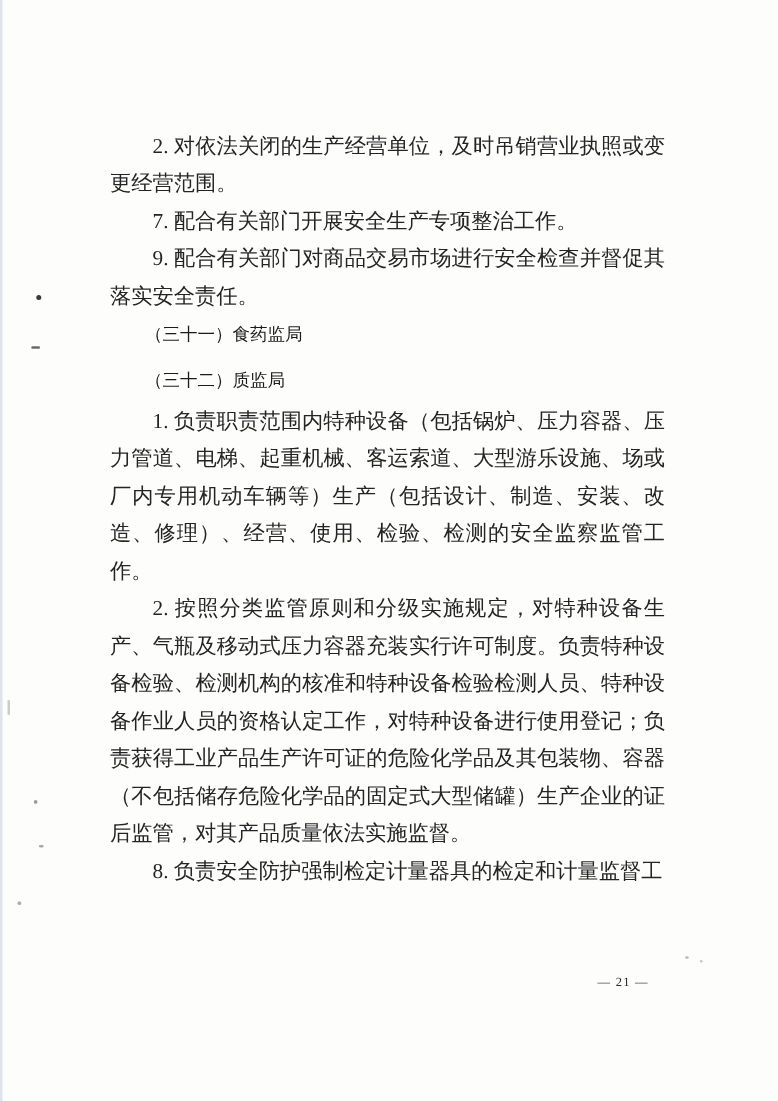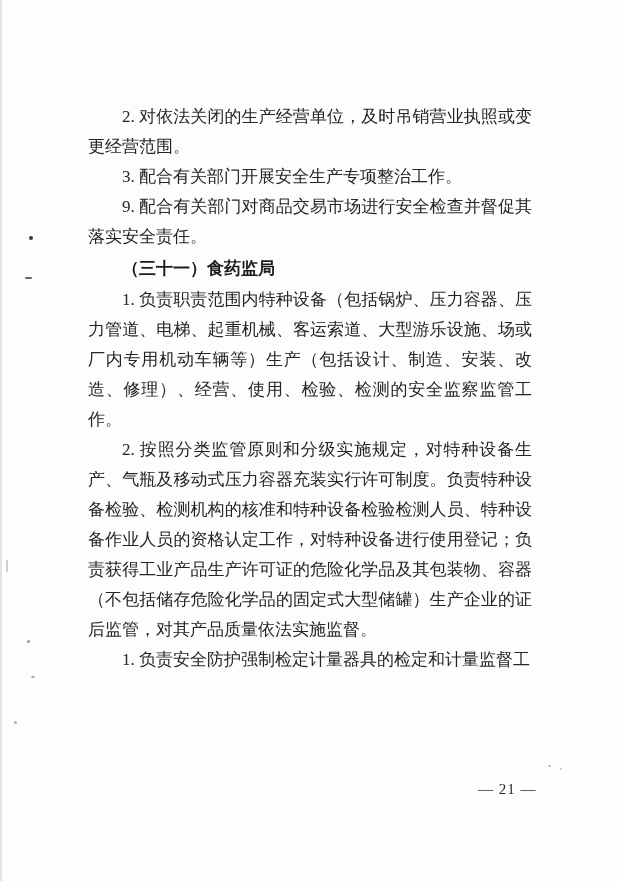--- a/index.html
+++ b/index.html
@@ -33,33 +33,33 @@
     color: #242424;
     text-align: justify;
   }
   .para {
     margin: 0;
     text-indent: 2em;
   }
   .heading {
     margin: 2px 0 1px 0;
     text-indent: 2em;
-    font-size: 17px;
-    font-weight: bold;
+    font-size: 14px;
+    font-weight: normal;
     color: #1b1b1b;
   }
   .heading-gap {
     margin-top: 7px;
   }
   .page-number {
     position: absolute;
     left: 478px;
     top: 781px;
     width: 80px;
-    font-size: 15px;
+    font-size: 10px;
     letter-spacing: 1px;
     color: #2a2a2a;
     white-space: nowrap;
   }
   
   .speck {
     position: absolute;
     background: #3a3a3a;
     border-radius: 50%;
   }
@@ -83,23 +83,24 @@
   <div class="speck s2"></div>
   <div class="speck s3"></div>
   <div class="speck s4"></div>
   <div class="speck s5"></div>
   <div class="speck s6"></div>
   <div class="speck s7"></div>
   <div class="speck s8"></div>
 
   <main class="text-block">
     <p class="para">2. 对依法关闭的生产经营单位，及时吊销营业执照或变更经营范围。</p>
-    <p class="para">3. 配合有关部门开展安全生产专项整治工作。</p>
+    <p class="para">7. 配合有关部门开展安全生产专项整治工作。</p>
     <p class="para">9. 配合有关部门对商品交易市场进行安全检查并督促其落实安全责任。</p>
     <h3 class="heading">（三十一）食药监局</h3>
+    <h3 class="heading heading-gap">（三十二）质监局</h3>
     <p class="para">1. 负责职责范围内特种设备（包括锅炉、压力容器、压力管道、电梯、起重机械、客运索道、大型游乐设施、场或厂内专用机动车辆等）生产（包括设计、制造、安装、改造、修理）、经营、使用、检验、检测的安全监察监管工作。</p>
     <p class="para">2. 按照分类监管原则和分级实施规定，对特种设备生产、气瓶及移动式压力容器充装实行许可制度。负责特种设备检验、检测机构的核准和特种设备检验检测人员、特种设备作业人员的资格认定工作，对特种设备进行使用登记；负责获得工业产品生产许可证的危险化学品及其包装物、容器（不包括储存危险化学品的固定式大型储罐）生产企业的证后监管，对其产品质量依法实施监督。</p>
-    <p class="para">1. 负责安全防护强制检定计量器具的检定和计量监督工</p>
+    <p class="para">8. 负责安全防护强制检定计量器具的检定和计量监督工</p>
   </main>
 
   <div class="page-number">— 21 —</div>
 
 </div>
 
 </body></html>

